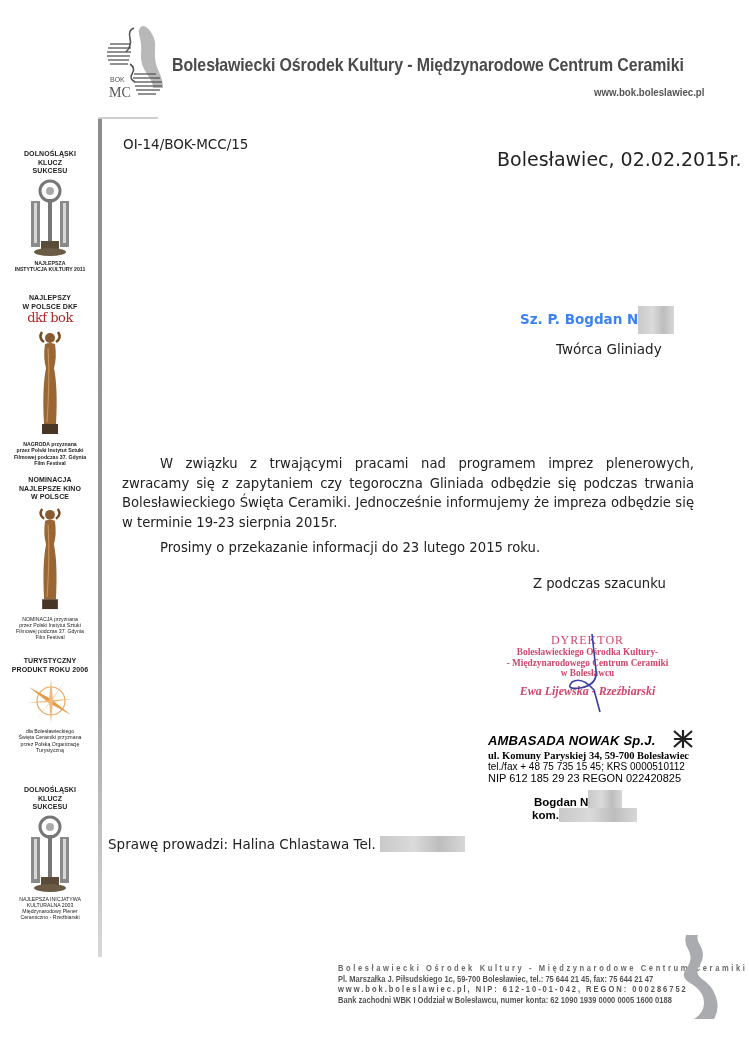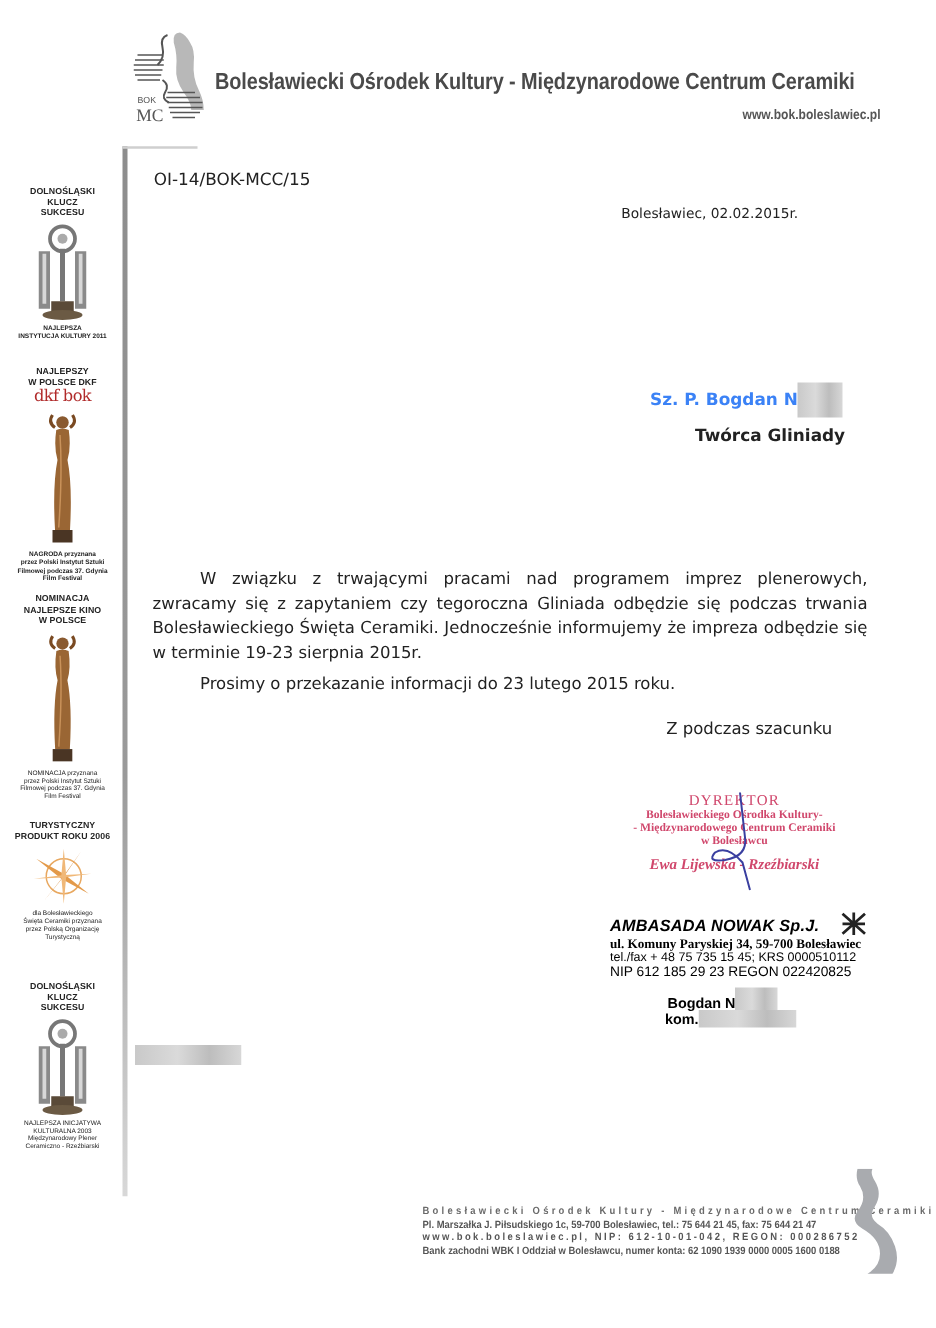--- a/index.html
+++ b/index.html
@@ -29,23 +29,23 @@
   
   .award { left: 4px; width: 92px; text-align: center; font-family: "Liberation Sans", sans-serif; }
   .award-title { font-weight: bold; font-size: 7px; line-height: 8.5px; color: #222; letter-spacing: 0.1px; }
   .award-cap { font-size: 5.2px; line-height: 6.3px; color: #222; }
   .award-cap.bold { font-weight: bold; }
   .award svg { display: block; margin: 3px auto 3px; }
   .dkf-logo { font-family: "DejaVu Serif", serif; color: #b02a2a; font-size: 13px; line-height: 14px; letter-spacing: -0.5px; }
 
   
   .ref { left: 123px; top: 136px; font-size: 13.5px; color: #222; }
-  .place-date { left: 497px; top: 148px; font-size: 11px; color: #222; margin-top: 16px; }
+  .place-date { left: 497px; top: 148px; font-size: 19px; color: #222; }
   .recipient { left: 520px; top: 306px; font-weight: bold; font-size: 13.5px; color: #3b82f6; }
-  .recipient-role { left: 556px; top: 341px; font-weight: bold; font-size: 13.5px; color: #222; }
+  .recipient-role { left: 556px; top: 341px; font-weight: normal; font-size: 13.5px; color: #222; }
   .redact { background: linear-gradient(90deg, #c9c9c9, #dadada 40%, #bdbdbd 70%, #d7d7d7); display: inline-block; }
   .para { left: 122px; width: 572px; font-size: 13.2px; line-height: 19.5px; color: #222; text-align: justify; }
   .para1 { top: 454px; text-indent: 38px; }
   .para2 { top: 538px; text-indent: 38px; }
   .closing { left: 533px; top: 576px; font-size: 13.2px; color: #222; }
 
   
   .stamp { left: 495px; top: 634px; width: 185px; text-align: center; font-family: "Liberation Serif", serif; color: #d0476c; }
   .stamp .t1 { font-size: 12px; letter-spacing: 1px; line-height: 13px; }
   .stamp .t2 { font-size: 9.3px; font-weight: bold; line-height: 10.5px; }
@@ -223,21 +223,21 @@
   </div>
   <div class="contact kom" style="padding-left:44px;margin-top:-6px;">
     <span>kom.</span><span class="redact" style="width:78px;height:14px;vertical-align:-3px;"></span>
   </div>
 </div>
 <svg class="abs nowak-logo" viewBox="0 0 22 20">
   <path d="M2 2 L20 18 M20 2 L2 18 M11 1 V19 M2 10 H20" stroke="#222" stroke-width="2.2"></path>
 </svg>
 
 <div class="abs handler">
-   <span class="redact" style="width:85px;height:16px;vertical-align:-3px;"></span>
+  <span>Sprawę prowadzi: Halina Chlastawa Tel.</span> <span class="redact" style="width:85px;height:16px;vertical-align:-3px;"></span>
 </div>
 
 <div class="abs footer">
   <div class="l1">Bolesławiecki Ośrodek Kultury - Międzynarodowe Centrum Ceramiki</div>
   <div class="l2">Pl. Marszałka J. Piłsudskiego 1c, 59-700 Bolesławiec, tel.: 75 644 21 45, fax: 75 644 21 47</div>
   <div class="l3">www.bok.boleslawiec.pl,  NIP:   612-10-01-042,  REGON:  000286752</div>
   <div class="l4">Bank zachodni WBK I Oddział w Bolesławcu, numer konta: 62 1090 1939 0000 0005 1600 0188</div>
 </div>
 <svg class="abs footer-logo" viewBox="0 0 40 85">
   <path d="M6 0 q-2 8 2 14 q6 10 -2 20 q-6 8 4 14 q14 8 14 20 q0 10 -10 16 h20 q6 -10 2 -22 q-4 -12 -14 -18 q-8 -6 -2 -14 q6 -10 0 -20 q-4 -6 -2 -10z" fill="#a9abaf"></path>

